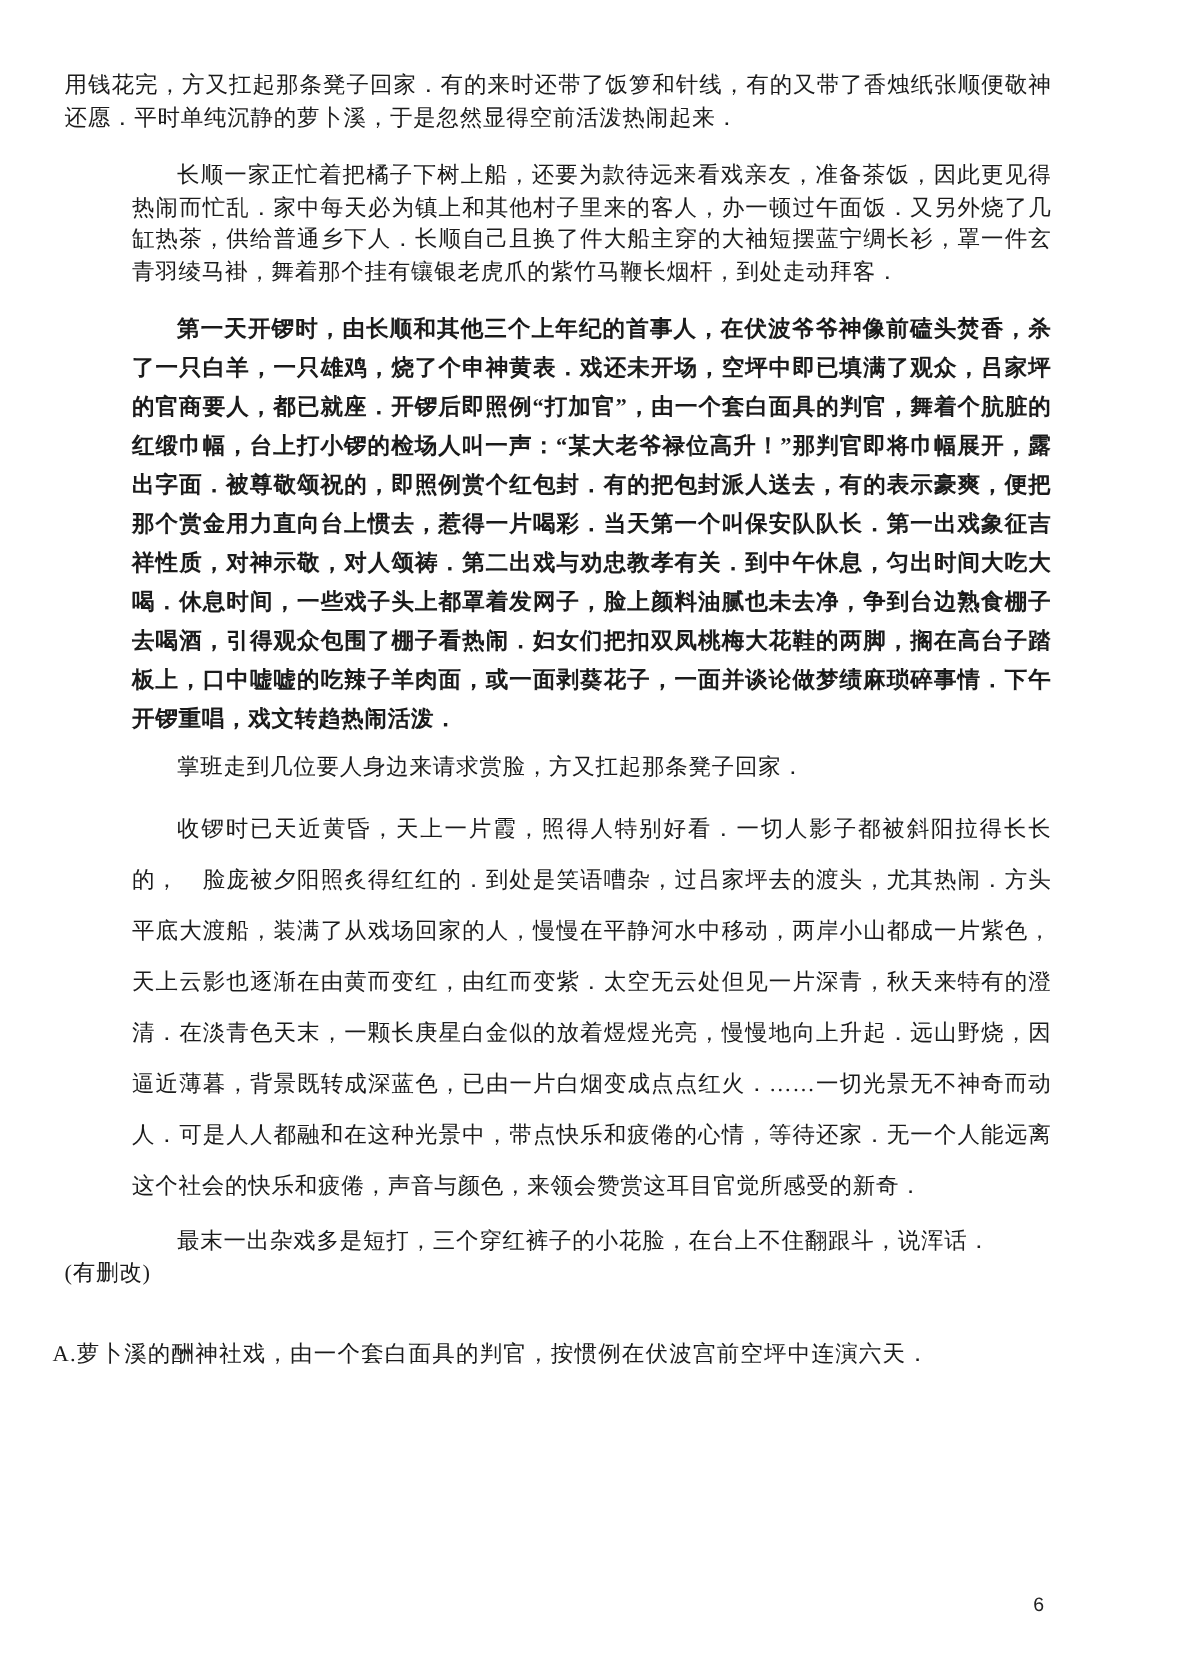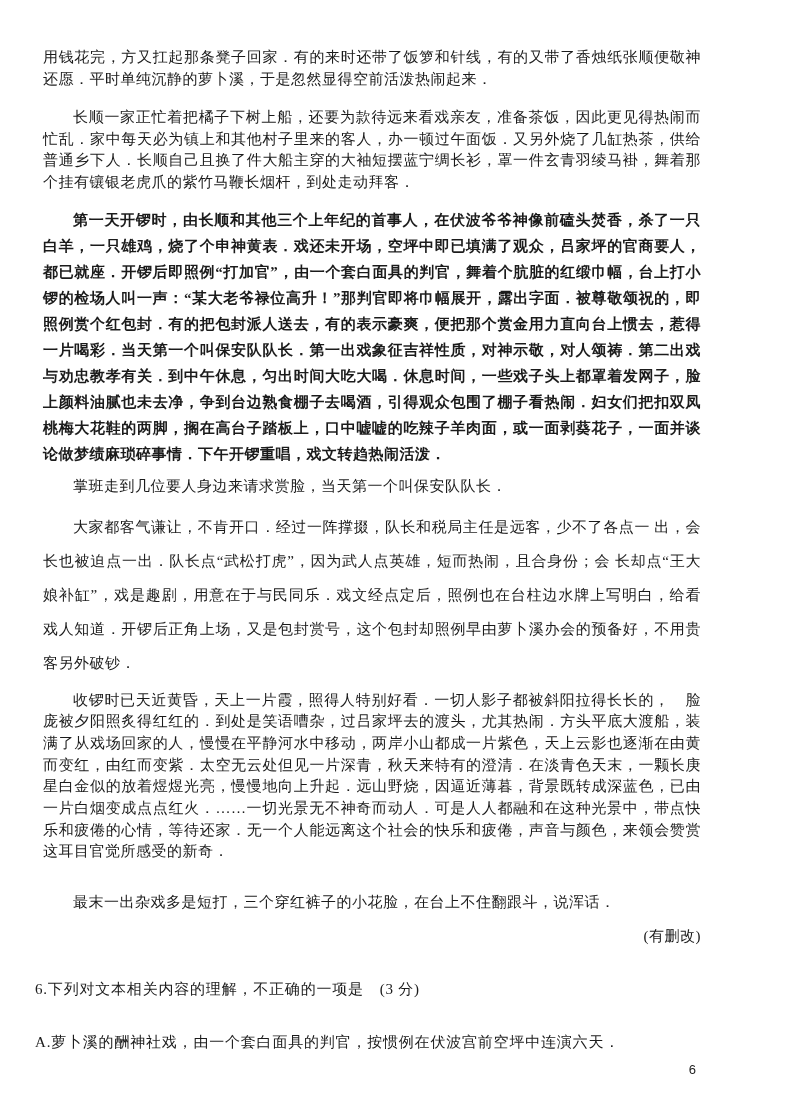--- a/index.html
+++ b/index.html
@@ -19,32 +19,30 @@
   }
   .content {
     padding: 47px 41px 0 43px;
     font-size: 15px;
     letter-spacing: 0.5px;
   }
   .para {
     margin: 0;
     text-align: justify;
   }
-  .para.indent { text-indent: 2em; }
+  .para.indent { text-indent: 2em; margin-left: 45px; }
   .para:nth-of-type(1) { line-height: 21.5px; }
   .para:nth-of-type(2) { margin-top: 17px; line-height: 21.7px; }
   .para:nth-of-type(3) { margin-top: 13px; line-height: 26px; font-weight: bold; }
   .para:nth-of-type(4) { margin-top: 9px;  line-height: 21.7px; }
   .para:nth-of-type(5) { margin-top: 12px; line-height: 34px; }
   .para:nth-of-type(6) { margin-top: 10px; line-height: 21.7px; }
   .para:nth-of-type(7) { margin-top: 26px; line-height: 26.2px; }
   .attribution {
-    margin-top: 11px;
     line-height: 21.7px;
-    text-align: right;
   }
   .question-line {
     margin-top: 30px;
     margin-left: -8px;
     line-height: 22px;
     letter-spacing: 0.8px;
   }
   .option-line {
     margin-top: 31px;
     margin-left: -8px;
@@ -62,23 +60,21 @@
 </style>
 </head>
 <body>
 
 <div class="page">
   <div class="content">
     <div id="paragraphs">
         <p class="para">用钱花完，方又扛起那条凳子回家．有的来时还带了饭箩和针线，有的又带了香烛纸张顺便敬神还愿．平时单纯沉静的萝卜溪，于是忽然显得空前活泼热闹起来．</p>
         <p class="para indent">长顺一家正忙着把橘子下树上船，还要为款待远来看戏亲友，准备茶饭，因此更见得热闹而忙乱．家中每天必为镇上和其他村子里来的客人，办一顿过午面饭．又另外烧了几缸热茶，供给普通乡下人．长顺自己且换了件大船主穿的大袖短摆蓝宁绸长衫，罩一件玄青羽绫马褂，舞着那个挂有镶银老虎爪的紫竹马鞭长烟杆，到处走动拜客．</p>
         <p class="para indent">第一天开锣时，由长顺和其他三个上年纪的首事人，在伏波爷爷神像前磕头焚香，杀了一只白羊，一只雄鸡，烧了个申神黄表．戏还未开场，空坪中即已填满了观众，吕家坪的官商要人，都已就座．开锣后即照例“打加官”，由一个套白面具的判官，舞着个肮脏的红缎巾幅，台上打小锣的检场人叫一声：“某大老爷禄位高升！”那判官即将巾幅展开，露出字面．被尊敬颂祝的，即照例赏个红包封．有的把包封派人送去，有的表示豪爽，便把那个赏金用力直向台上惯去，惹得一片喝彩．当天第一个叫保安队队长．第一出戏象征吉祥性质，对神示敬，对人颂祷．第二出戏与劝忠教孝有关．到中午休息，匀出时间大吃大喝．休息时间，一些戏子头上都罩着发网子，脸上颜料油腻也未去净，争到台边熟食棚子去喝酒，引得观众包围了棚子看热闹．妇女们把扣双凤桃梅大花鞋的两脚，搁在高台子踏板上，口中嘘嘘的吃辣子羊肉面，或一面剥葵花子，一面并谈论做梦绩麻琐碎事情．下午开锣重唱，戏文转趋热闹活泼．</p>
-        <p class="para indent">掌班走到几位要人身边来请求赏脸，当天第一个叫保安队队长．</p>
-        <p class="para indent">大家都客气谦让，不肯开口．经过一阵撑掇，队长和税局主任是远客，少不了各点一 出，会长也被迫点一出．队长点“武松打虎”，因为武人点英雄，短而热闹，且合身份；会 长却点“王大娘补缸”，戏是趣剧，用意在于与民同乐．戏文经点定后，照例也在台柱边水牌上写明白，给看戏人知道．开锣后正角上场，又是包封赏号，这个包封却照例早由萝卜溪办会的预备好，不用贵客另外破钞．</p>
+        <p class="para indent">掌班走到几位要人身边来请求赏脸，方又扛起那条凳子回家．</p>
         <p class="para indent">收锣时已天近黄昏，天上一片霞，照得人特别好看．一切人影子都被斜阳拉得长长的，　脸庞被夕阳照炙得红红的．到处是笑语嘈杂，过吕家坪去的渡头，尤其热闹．方头平底大渡船，装满了从戏场回家的人，慢慢在平静河水中移动，两岸小山都成一片紫色，天上云影也逐渐在由黄而变红，由红而变紫．太空无云处但见一片深青，秋天来特有的澄清．在淡青色天末，一颗长庚星白金似的放着煜煜光亮，慢慢地向上升起．远山野烧，因逼近薄暮，背景既转成深蓝色，已由一片白烟变成点点红火．……一切光景无不神奇而动人．可是人人都融和在这种光景中，带点快乐和疲倦的心情，等待还家．无一个人能远离这个社会的快乐和疲倦，声音与颜色，来领会赞赏这耳目官觉所感受的新奇．</p>
         <p class="para indent">最末一出杂戏多是短打，三个穿红裤子的小花脸，在台上不住翻跟斗，说浑话．</p>
       </div>
     <div class="attribution">(有删改)</div>
-    <div class="question-line">6.下列对文本相关内容的理解，不正确的一项是　(3 分)</div>
     <div class="option-line">A.萝卜溪的酬神社戏，由一个套白面具的判官，按惯例在伏波宫前空坪中连演六天．</div>
   </div>
   <div class="page-number">6</div>
 </div>
 
 </body></html>

